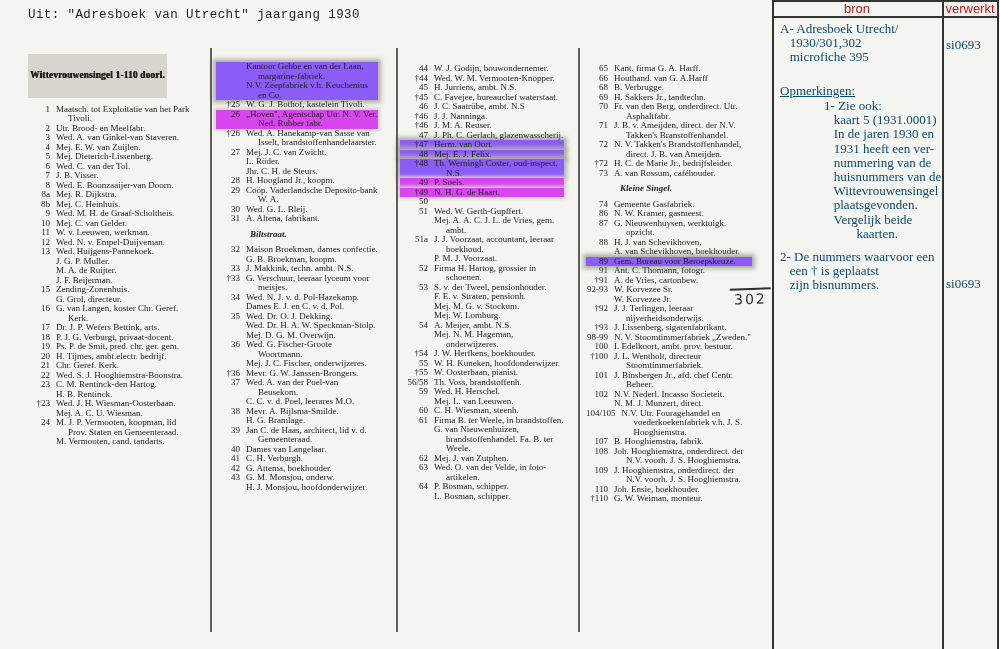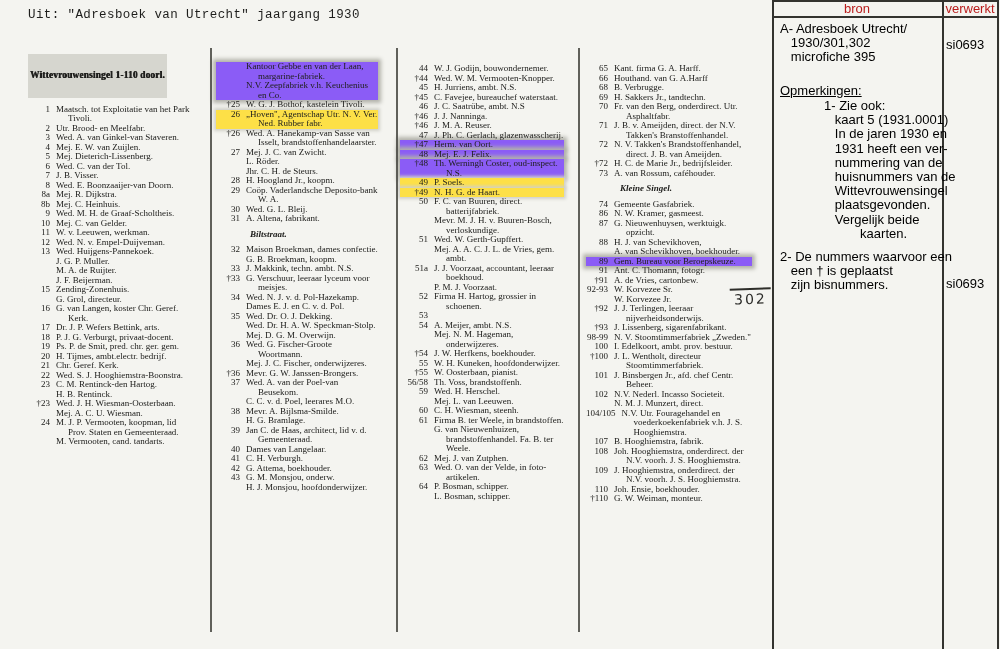--- a/index.html
+++ b/index.html
@@ -28,21 +28,21 @@
   .section-header{font-style:italic;font-weight:bold;margin:6px 0 6px 34px;}
   .entry{display:flex;align-items:flex-start;}
   .num{flex:none;text-align:right;padding-right:6px;white-space:nowrap;}
   #col0 .num{min-width:26px;}
   #col1 .num{min-width:24px;}
   #col2 .num{min-width:28px;}
   #col3 .num{min-width:22px;}
   .ebody{flex:1;min-width:0;}
   .person{padding-left:12px;text-indent:-12px;}
   .hl{background:#8b5cf6;box-shadow:0 0 4px 3px #b2b2aa;}
-  .hl2{background:#fde047;box-shadow:0 0 3px 2px #d1d1c9;}
+  .hl2{background:#d946ef;box-shadow:0 0 3px 2px #d1d1c9;}
   
   .vline{position:absolute;width:1.5px;top:48px;height:584px;background:#45453f;opacity:0.85;}
   .v1{left:210px;} .v2{left:396px;} .v3{left:578px;}
   
   .hand302{
     position:absolute;left:730px;top:288px;
     font-family:"DejaVu Sans", sans-serif;font-size:14px;color:#2b2b28;
     border-top:2px solid #2e2e2a;padding:1px 4px 0 4px;
     transform:rotate(-2deg);letter-spacing:2px;
   }
@@ -54,22 +54,22 @@
   .pl-right{left:225px;top:0;width:1.5px;height:649px;}
   .pl-top{left:0;top:0;width:226px;height:1.5px;}
   .pl-head{left:0;top:16px;width:226px;height:1.5px;}
   .panel-head{
     position:absolute;top:1px;font-family:"Liberation Sans", sans-serif;
     font-size:13px;color:#b91c1c;text-align:center;
   }
   .ph-bron{left:0;width:170px;}
   .ph-verw{left:170px;width:56px;border-radius:6px;}
   .ptext{
-    position:absolute;font-family:Liberation Sans, sans-serif;
-    font-size:13px;line-height:14.2px;white-space:pre;color:#000000;
+    position:absolute;font-family:Liberation Serif, serif;
+    font-size:13px;line-height:14.2px;white-space:pre;color:#0c4a6e;
   }
   .p-src{left:8px;top:22px;}
   .p-code1{left:174px;top:38px;}
   .p-remtitle{left:8px;top:84px;text-decoration:underline;}
   .p-rem1{left:8px;top:99px;margin-left:44px;}
   .p-rem2{left:8px;top:250px;}
   .p-code2{left:174px;top:277px;}
 </style>
 </head>
 <body>
@@ -442,24 +442,20 @@
         </div>
       </div>
       <div class="entry hl2">
         <span class="num">†49</span>
         <div class="ebody">
           <div class="person">N. H. G. de Haart.</div>
         </div>
       </div>
       <div class="entry">
         <span class="num">50</span>
-        <div class="ebody">
-          <div class="person">F. C. van Buuren, direct. batterijfabriek.</div>
-          <div class="person">Mevr. M. J. H. v. Buuren-Bosch, verloskundige.</div>
-        </div>
       </div>
       <div class="entry">
         <span class="num">51</span>
         <div class="ebody">
           <div class="person">Wed. W. Gerth-Gupffert.</div>
           <div class="person">Mej. A. A. C. J. L. de Vries, gem. ambt.</div>
         </div>
       </div>
       <div class="entry">
         <span class="num">51a</span>
@@ -469,20 +465,26 @@
         </div>
       </div>
       <div class="entry">
         <span class="num">52</span>
         <div class="ebody">
           <div class="person">Firma H. Hartog, grossier in schoenen.</div>
         </div>
       </div>
       <div class="entry">
         <span class="num">53</span>
+        <div class="ebody">
+          <div class="person">S. v. der Tweel, pensionhouder.</div>
+          <div class="person">F. E. v. Straten, pensionh.</div>
+          <div class="person">Mej. M. G. v. Stockum.</div>
+          <div class="person">Mej. W. Lomburg.</div>
+        </div>
       </div>
       <div class="entry">
         <span class="num">54</span>
         <div class="ebody">
           <div class="person">A. Meijer, ambt. N.S.</div>
           <div class="person">Mej. N. M. Hageman, onderwijzeres.</div>
         </div>
       </div>
       <div class="entry">
         <span class="num">†54</span>

